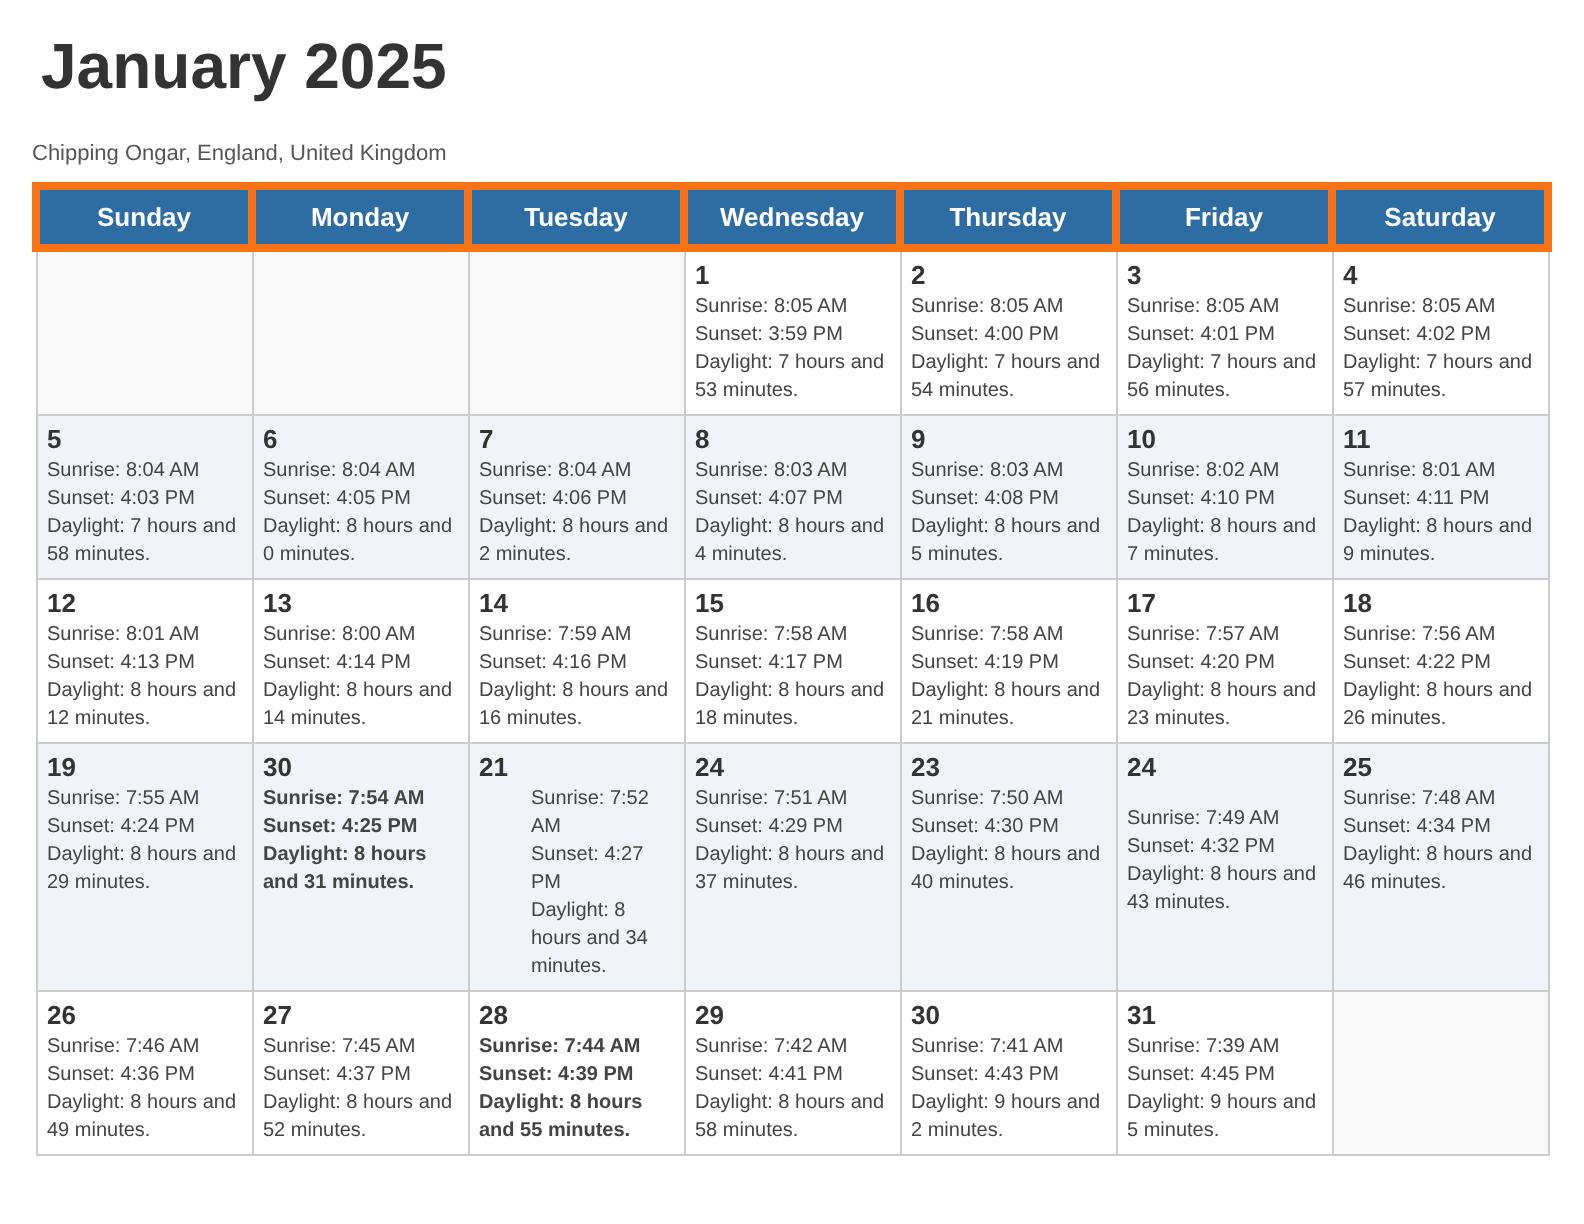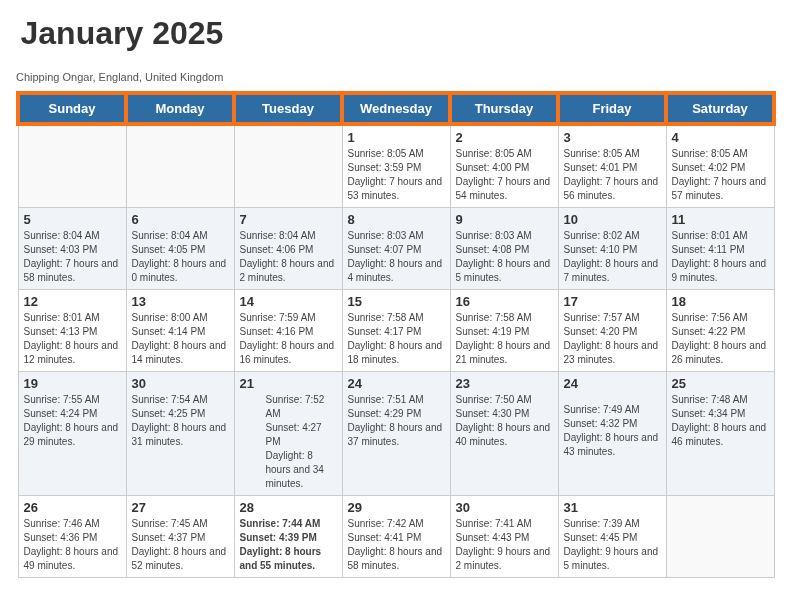--- a/index.html
+++ b/index.html
@@ -230,21 +230,21 @@
       </tr>
       <tr class="row-bg-alt">
         <td>
           <span class="day-num">19</span>
           <div class="day-info" style="white-space: pre-line;">Sunrise: 7:55 AM
 Sunset: 4:24 PM
 Daylight: 8 hours and 29 minutes.</div>
         </td>
         <td>
           <span class="day-num">30</span>
-          <div class="day-info" style="white-space: pre-line;">Sunrise: 7:54 AM
+          <div class="day-info" style="white-space: pre-line; font-weight: bold;">Sunrise: 7:54 AM
 Sunset: 4:25 PM
 Daylight: 8 hours and 31 minutes.</div>
         </td>
         <td>
           <span class="day-num">21</span>
           <div class="day-info" style="white-space: pre-line; margin-left: 26px;">Sunrise: 7:52 AM
 Sunset: 4:27 PM
 Daylight: 8 hours and 34 minutes.</div>
         </td>
         <td>

